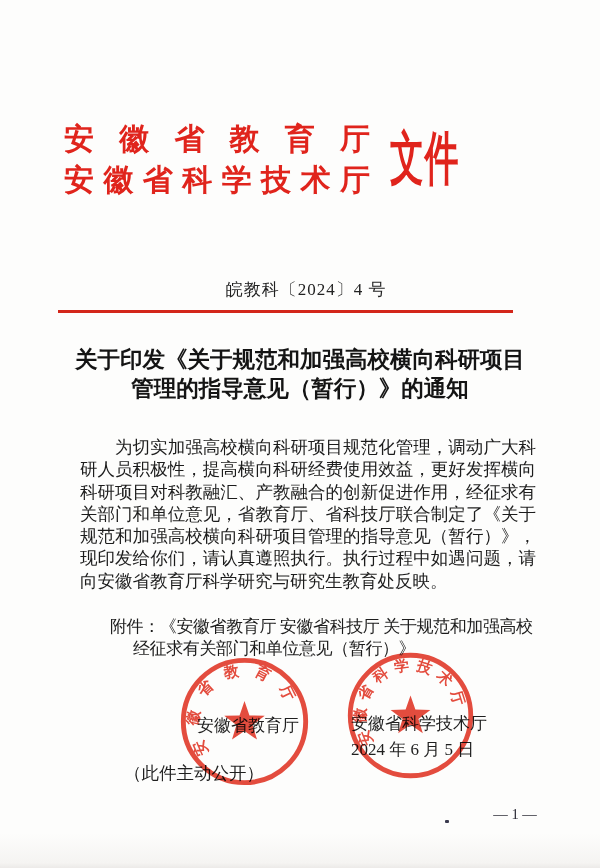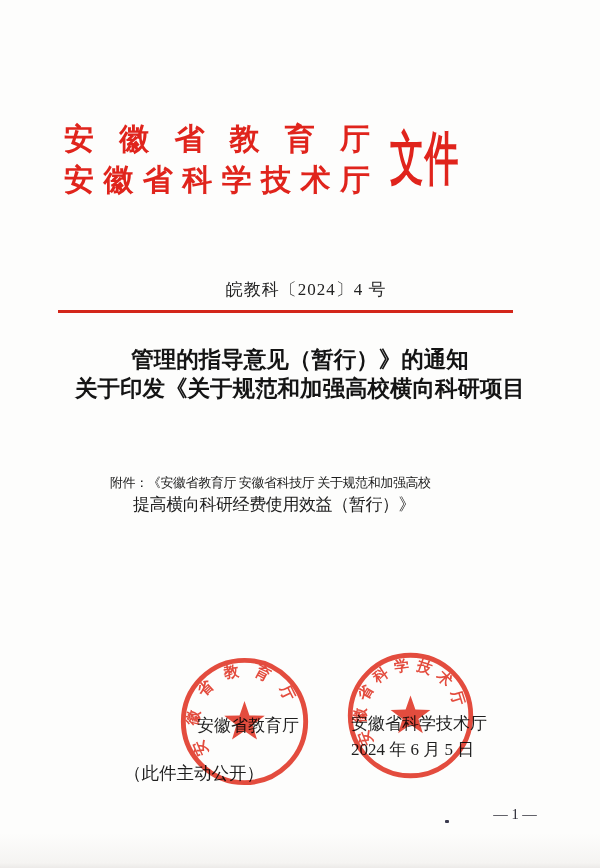--- a/index.html
+++ b/index.html
@@ -24,22 +24,22 @@
   .red-rule { position:absolute; left:58px; top:310px; width:455px; height:3px;
               background:#d3261a; }
   
   .title { position:absolute; top:345px; left:0; right:0; text-align:center;
            font-weight:700; font-size:22.5px; line-height:29px; color:#141414; }
   .title div { white-space:nowrap; }
   
   .body { position:absolute; left:80px; top:436px; width:456px;
           font-size:17.5px; line-height:22.3px; text-align:justify; color:#1c1c1c; }
   .para { text-indent:2em; }
-  .attach1 { margin-top:36px; margin-left:30px; white-space:nowrap;
-             font-size:13px; letter-spacing:-.4px; }
+  .attach1 { margin-top:24px; margin-left:30px; white-space:nowrap;
+             font-size:17px; letter-spacing:-.4px; }
   .attach2 { margin-left:53px; white-space:nowrap; font-size:17px; letter-spacing:-.4px; }
   
   .sig-left  { position:absolute; left:197px; top:714px; font-size:17px; }
   .sig-right { position:absolute; left:351px; top:712px; font-size:17px; }
   .sig-date  { position:absolute; left:351px; top:738px; font-size:17px; }
   .disclosure{ position:absolute; left:124px; top:761px; font-size:17.5px; }
   .page-num  { position:absolute; left:430px; top:806px; width:170px;
                text-align:center; font-size:14.5px; color:#2a2a35; }
   .ink-dot   { position:absolute; left:445px; top:820px; width:4px; height:3px;
                background:#3a3a4e; border-radius:1px; }
@@ -76,27 +76,28 @@
         </div>
     </div>
     <div class="wenjian">文件</div>
   </div>
 
   <div class="doc-num">皖教科〔2024〕4 号</div>
 
   <div class="red-rule"></div>
 
   <div class="title">
+    <div>关于印发《关于规范和加强高校横向科研项目</div>
     <div>管理的指导意见（暂行）》的通知</div>
-    <div>关于印发《关于规范和加强高校横向科研项目</div>
   </div>
 
   <div class="body">
+    <div class="para">为切实加强高校横向科研项目规范化管理，调动广大科研人员积极性，提高横向科研经费使用效益，更好发挥横向科研项目对科教融汇、产教融合的创新促进作用，经征求有关部门和单位意见，省教育厅、省科技厅联合制定了《关于规范和加强高校横向科研项目管理的指导意见（暂行）》，现印发给你们，请认真遵照执行。执行过程中如遇问题，请向安徽省教育厅科学研究与研究生教育处反映。</div>
     <div class="attach1">附件：《安徽省教育厅 安徽省科技厅 关于规范和加强高校</div>
-    <div class="attach2">提高横向科研经费使用效益（暂行）》</div>
+    <div class="attach2">经征求有关部门和单位意见（暂行）》</div>
   </div>
 
   <div class="sig-left">安徽省教育厅</div>
   <div class="sig-right">安徽省科学技术厅</div>
   <div class="sig-date">2024 年 6 月 5 日</div>
 
   <div class="disclosure">（此件主动公开）</div>
   <div class="page-num">— 1 —</div>
   <div class="ink-dot"></div>
 

